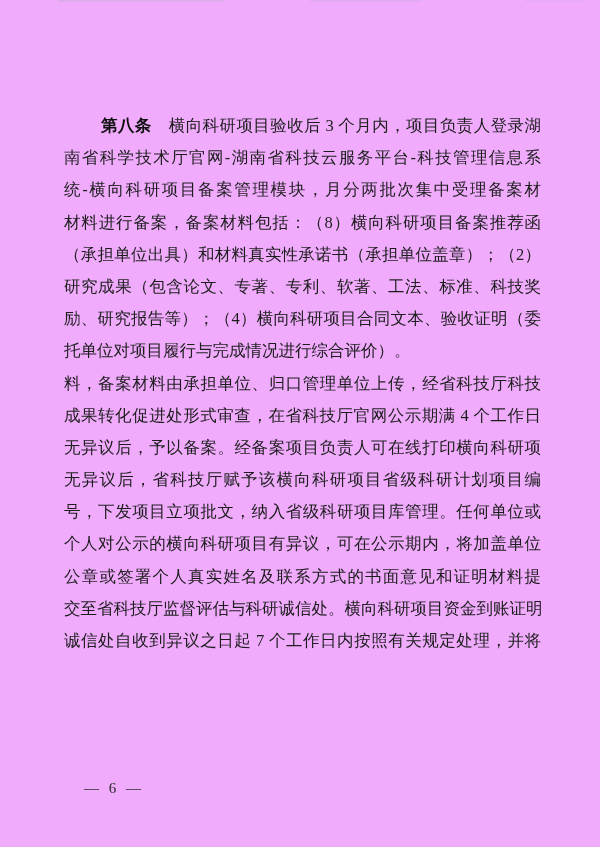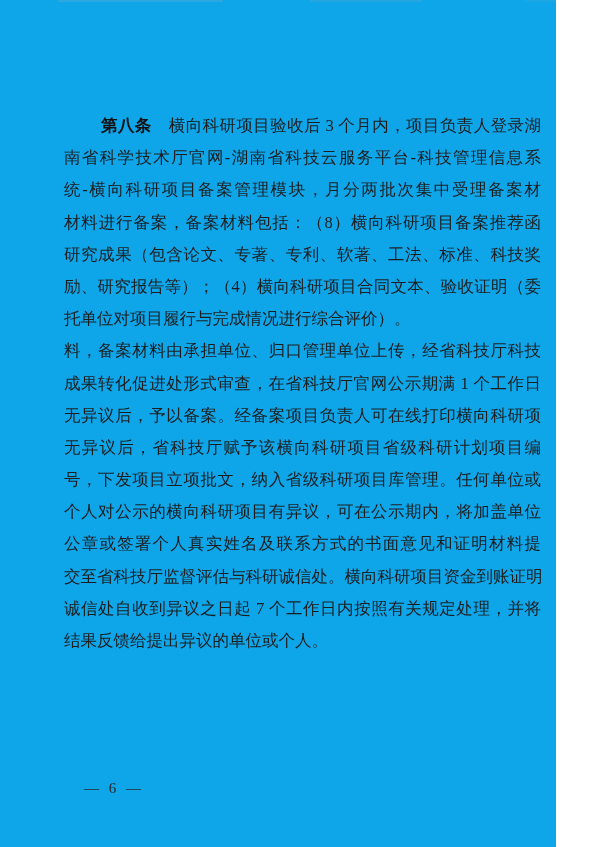--- a/index.html
+++ b/index.html
@@ -2,23 +2,23 @@
 <html><head>
 <meta charset="utf-8">
 <style>
   html, body {
     margin: 0;
     padding: 0;
     background: #ffffff;
   }
   .page {
     position: relative;
-    width: 556px;
+    width: 600px;
     height: 847px;
-    background: #0ea5e9;
+    background: #f0abfc;
     overflow: hidden;
     font-family: "Liberation Serif", "DejaVu Serif", serif;
   }
   
   .scan-artifact {
     position: absolute;
     top: 0;
     height: 2px;
     background: #9db0bc;
     pointer-events: none;
@@ -72,35 +72,35 @@
   <div class="scan-artifact artifact-b"></div>
   <div class="scan-artifact artifact-c"></div>
 
   <div class="text-block">
 
     <div>
       <div class="line indent"><span class="b">第八条</span><span>　横向科研项目验收后 3 个月内，项目负责人登录湖</span></div>
       <div class="line"><span>南省科学技术厅官网-湖南省科技云服务平台-科技管理信息系</span></div>
       <div class="line"><span>统-横向科研项目备案管理模块，月分两批次集中受理备案材</span></div>
       <div class="line"><span>材料进行备案，备案材料包括：（8）横向科研项目备案推荐函</span></div>
+      <div class="line"><span>（承担单位出具）和材料真实性承诺书（承担单位盖章）；（2）</span></div>
       <div class="line"><span>研究成果（包含论文、专著、专利、软著、工法、标准、科技奖</span></div>
       <div class="line"><span>励、研究报告等）；（4）横向科研项目合同文本、验收证明（委</span></div>
       <div class="line last"><span>托单位对项目履行与完成情况进行综合评价）。</span></div>
     </div>
 
     <div>
       <div class="line"><span>料，备案材料由承担单位、归口管理单位上传，经省科技厅科技</span></div>
-      <div class="line"><span>成果转化促进处形式审查，在省科技厅官网公示期满 1 个工作日</span></div>
+      <div class="line"><span>成果转化促进处形式审查，在省科技厅官网公示期满 4 个工作日</span></div>
       <div class="line"><span>无异议后，予以备案。经备案项目负责人可在线打印横向科研项</span></div>
       <div class="line"><span>无异议后，省科技厅赋予该横向科研项目省级科研计划项目编</span></div>
       <div class="line"><span>号，下发项目立项批文，纳入省级科研项目库管理。任何单位或</span></div>
       <div class="line"><span>个人对公示的横向科研项目有异议，可在公示期内，将加盖单位</span></div>
       <div class="line"><span>公章或签署个人真实姓名及联系方式的书面意见和证明材料提</span></div>
       <div class="line"><span>交至省科技厅监督评估与科研诚信处。横向科研项目资金到账证明</span></div>
       <div class="line"><span>诚信处自收到异议之日起 7 个工作日内按照有关规定处理，并将</span></div>
-      <div class="line last"><span>结果反馈给提出异议的单位或个人。</span></div>
     </div>
 
   </div>
 
   <div class="page-number">— 6 —</div>
 
 </div>
 
 </body></html>

